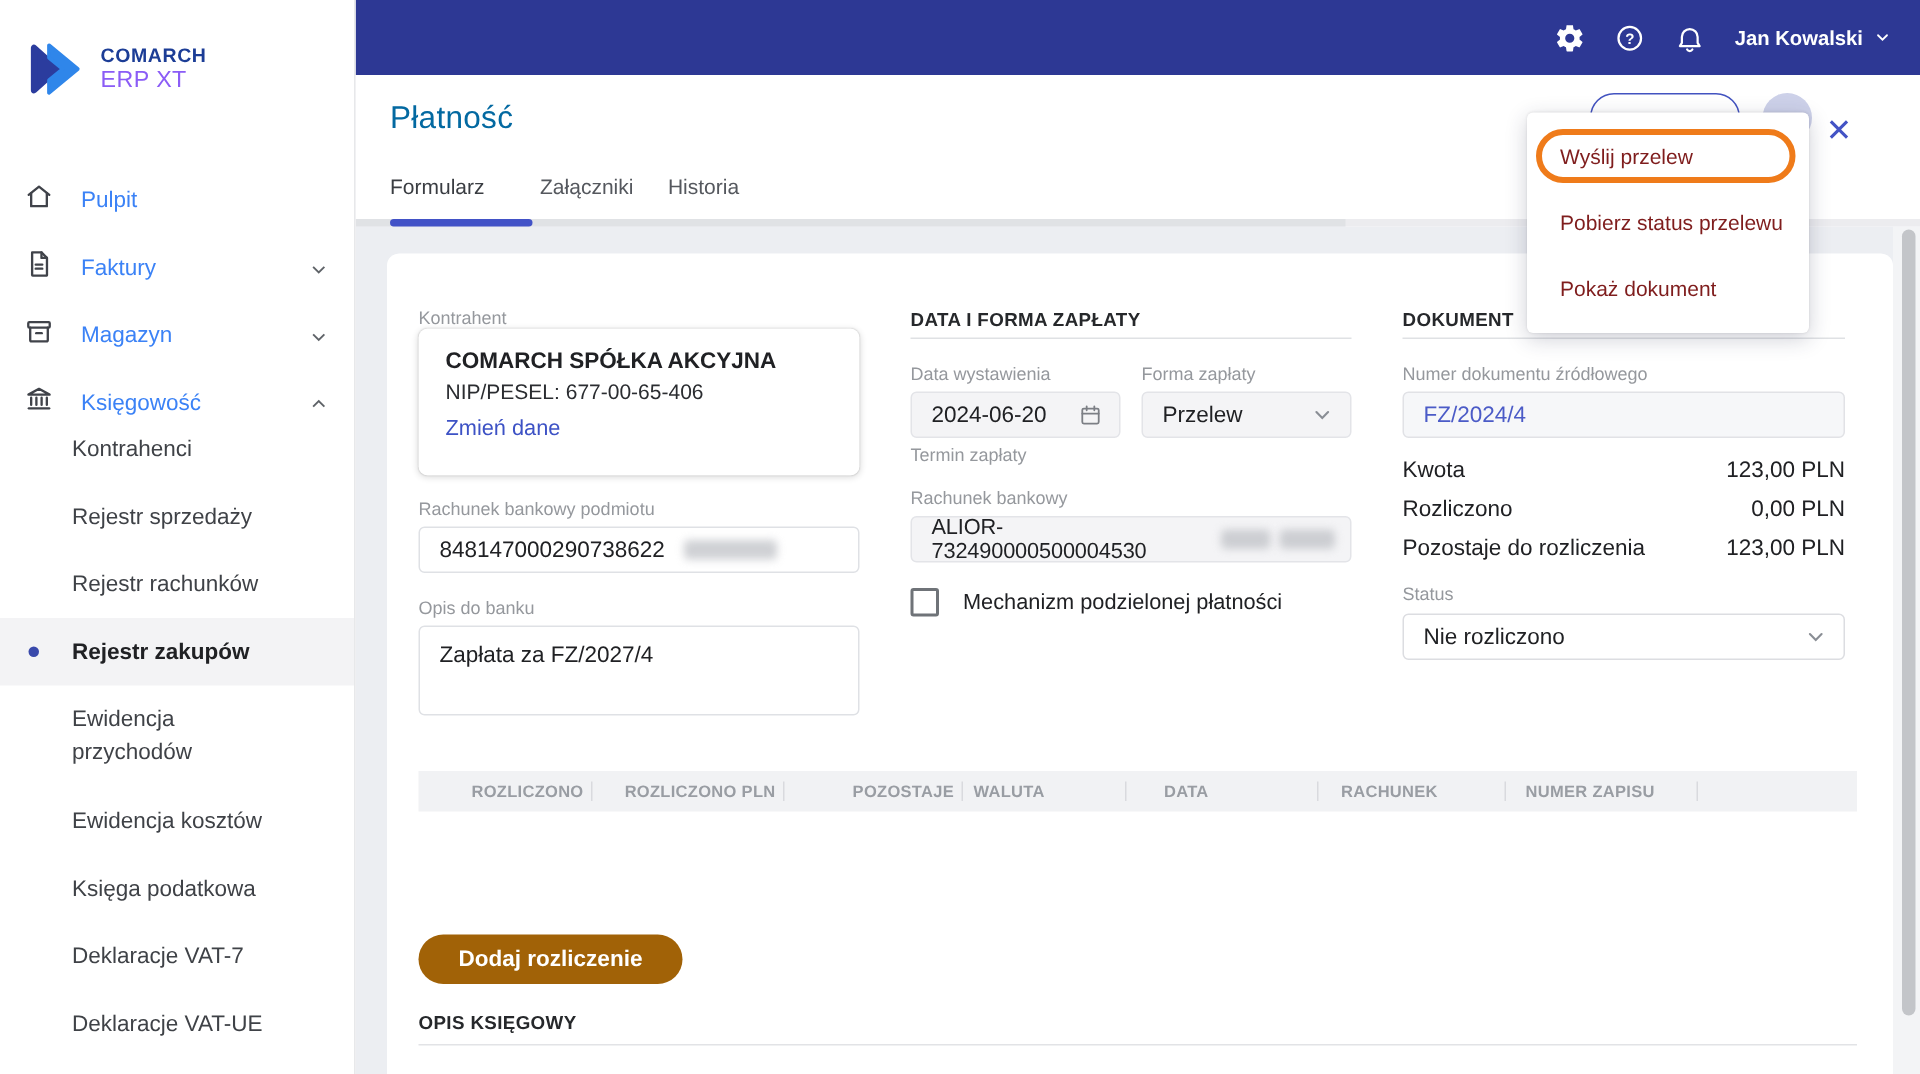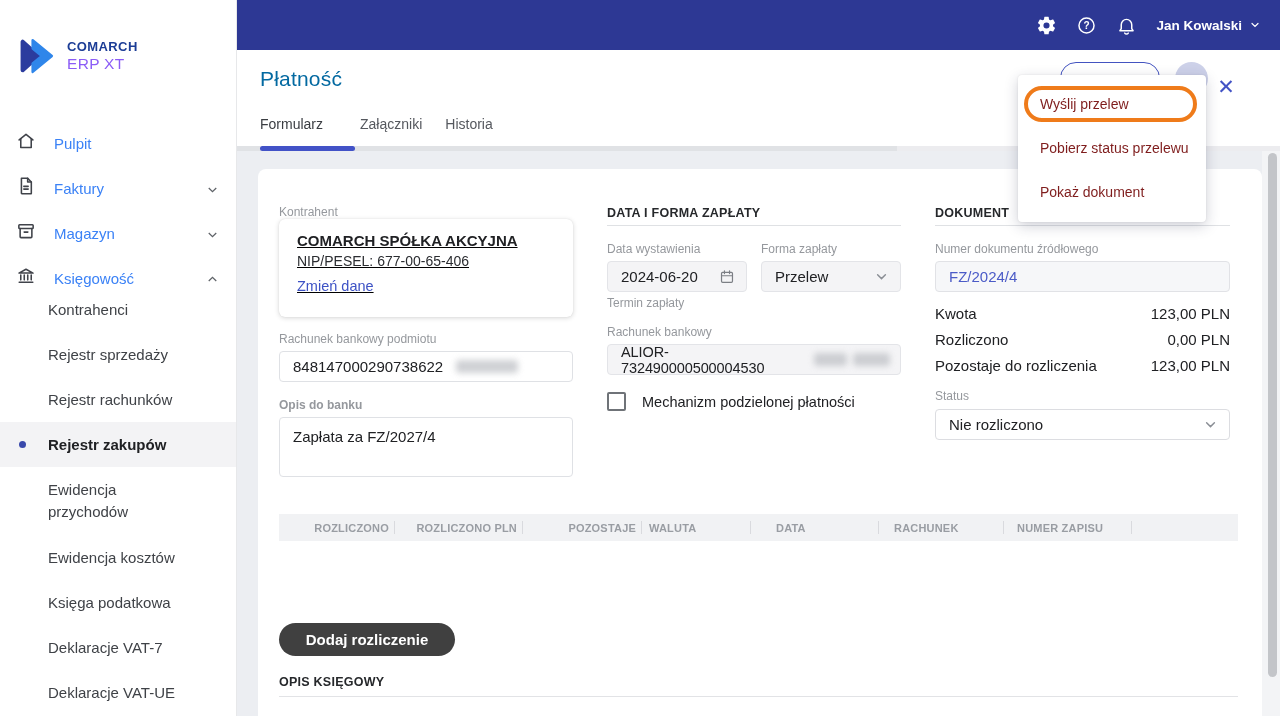--- a/index.html
+++ b/index.html
@@ -3,21 +3,21 @@
 <meta charset="utf-8">
 <style>
   * { box-sizing: border-box; margin: 0; padding: 0; }
   html,body { width:1280px; height:716px; overflow:hidden;
     font-family:"Liberation Sans","DejaVu Sans",sans-serif; background:#eceef2; }
   .app { display:flex; width:1280px; height:716px; }
 
   
   .sidebar { flex:0 0 237px; width:237px; background:#fff; border-right:1px solid #e7e8ea;
     position:relative; z-index:40; }
-  .logo { display:flex; align-items:center; gap:11px; padding:26px 0 0 16px;margin-top:10px; }
+  .logo { display:flex; align-items:center; gap:11px; padding:26px 0 0 16px; }
   .logo-badge { width:40px; height:40px; }
   .logo-text { display:flex; flex-direction:column; line-height:1.2; }
   .logo-line1 { font-size:13px; font-weight:800; color:#1c3d96; letter-spacing:.4px; }
   .logo-line2 { font-size:15.5px; font-weight:400; color:#8b5cf6; letter-spacing:.3px; }
   .nav { margin-top:31px; }
   .nav-row { height:45px; display:flex; align-items:flex-end; padding:0 16px 0 15px;
     color:#3b82f6; font-size:15px; cursor:pointer; }
   .nav-icon { width:22px; height:22px; margin-right:17px; flex:0 0 22px; }
   .nav-label { flex:1; }
   .nav-chev { width:15px; height:15px; color:#5f6368; }
@@ -59,21 +59,21 @@
   .flabel { font-size:12px; color:#95989d; line-height:14px; }
   .ibox { height:31px; border:1px solid #dfe1e5; border-radius:4px; display:flex;
     align-items:center; padding:0 10px 0 13px; font-size:15px; color:#202124; background:#fff; }
   .ibox.dis { background:#f4f4f6; border-color:#e3e4e8; }
   .blur-chip { display:inline-block; height:13px; background:#bfc1c6; opacity:.75;
     border-radius:3px; filter:blur(3px); }
   .cal { width:18px; height:18px; margin-left:auto; flex:0 0 18px; }
   .sel-chev { width:17px; height:17px; margin-left:auto; flex:0 0 17px; }
 
   .kontr-card { margin-top:0; height:98px; border-radius:6px; background:#fff;
-    box-shadow:0 1px 5px rgba(0,0,0,.16), 0 0 1px rgba(0,0,0,.12); padding:13px 18px;text-decoration:underline; }
+    box-shadow:0 1px 5px rgba(0,0,0,.16), 0 0 1px rgba(0,0,0,.12); padding:13px 18px; }
   .kontr-name { font-size:15px; font-weight:700; color:#202124; }
   .kontr-nip { font-size:14px; color:#2b2d31; margin-top:4px; }
   .kontr-link { font-size:14.5px; font-weight:500; color:#3d52c5; margin-top:9px; cursor:pointer; }
   .textarea-box { height:60px; align-items:flex-start; padding-top:10px; }
 
   .sec-h { font-size:12.5px; font-weight:700; color:#26282b; letter-spacing:.25px; }
   .sec-hr { border:none; border-top:1px solid #dfe1e4; margin-top:5px; }
   .duo { display:grid; grid-template-columns:140px 140px; column-gap:14px; }
   .mono-num { font-size:14.5px; letter-spacing:-.1px; }
 
@@ -87,21 +87,21 @@
   .table-head { margin-top:15px; height:27px; background:#f1f2f4; display:flex;
     align-items:center; font-size:11px; font-weight:700; color:#999da3; letter-spacing:.2px; }
   .th-cell { position:relative; height:27px; display:flex; align-items:center; }
   .th-cell::after { content:''; position:absolute; right:0; top:7px; height:13px; width:1px;
     background:#d9dade; }
   .th-r { justify-content:flex-end; padding-right:6px; }
   .th-l { justify-content:flex-start; }
   .th-fill { flex:1; }
 
   .add-btn { margin-top:82px; width:176px; height:33px; border:none; border-radius:17px;
-    background:#404040; color:#fff; font-size:15px; font-weight:700; cursor:pointer;
+    background:#a16207; color:#fff; font-size:15px; font-weight:700; cursor:pointer;
     display:flex; align-items:center; justify-content:center;
     font-family:"Liberation Sans","DejaVu Sans",sans-serif; }
   .opis-h { margin-top:19px; }
   .opis-hr { border:none; border-top:1px solid #e2e3e6; margin-top:7px; }
 
   
   .hidden-pill { position:absolute; top:62px; left:823px; width:100px; height:32px;
     border:1.5px solid #4353c0; border-radius:17px; background:#fff; z-index:44; }
   .hidden-circle { position:absolute; top:62px; left:938px; width:33px; height:33px;
     border-radius:50%; background:#cdd1e9; z-index:44; }
@@ -282,21 +282,21 @@
             <div class="kontr-card" style="margin-top:0;">
               <div class="kontr-name">COMARCH SPÓŁKA AKCYJNA</div>
               <div class="kontr-nip">NIP/PESEL: 677-00-65-406</div>
               <div class="kontr-link">Zmień dane</div>
             </div>
             <div class="flabel" style="margin-top:15px;">Rachunek bankowy podmiotu</div>
             <div class="ibox" style="margin-top:5px;">
               <span>848147000290738622</span>
               <span class="blur-chip" style="width:62px; margin-left:13px;"></span>
             </div>
-            <div class="flabel" style="margin-top:16px;font-weight:bold;">Opis do banku</div>
+            <div class="flabel" style="margin-top:16px;">Opis do banku</div>
             <div class="ibox textarea-box" style="margin-top:5px;">
               <span>Zapłata za FZ/2027/4</span>
             </div>
           </div>
 
           <div>
             <div class="sec-h" style="margin-top:7px;">DATA I FORMA ZAPŁATY</div>
             <hr class="sec-hr">
             <div class="duo" style="margin-top:16px;">
               <div class="flabel">Data wystawienia</div>

